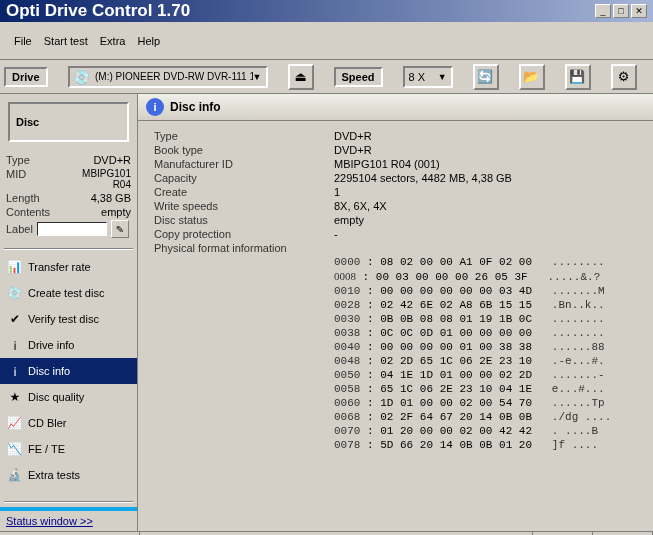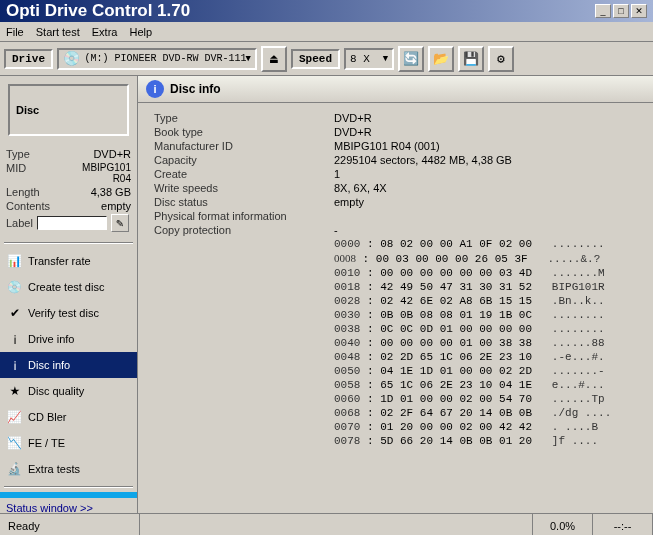--- a/index.html
+++ b/index.html
@@ -44,39 +44,38 @@
       cursor: pointer;
       color: #000;
     }
 
     
     .menu-bar {
       background: #d4d0c8;
       border-bottom: 1px solid #808080;
       display: flex;
       align-items: center;
-      padding: 2px 0;
-      height: 20px;
+      padding: 2px 8px;
+      height: 38px;
     }
     .menu-item {
       padding: 1px 6px;
       cursor: pointer;
       font-size: 11px;
     }
 
     
     .toolbar {
       background: #d4d0c8;
       border-bottom: 1px solid #808080;
       display: flex;
       align-items: center;
       padding: 3px 4px;
       height: 34px;
-      gap: 4px;
-      font-family: Liberation Mono, monospace;
+      gap: 20px;
     }
     .toolbar-label {
       background: #d4d0c8;
       border: 2px solid;
       border-color: #808080 #fff #fff #808080;
       padding: 2px 6px;
       font-weight: bold;
       font-size: 11px;
     }
     .drive-dropdown {
@@ -129,21 +128,21 @@
       background: #d4d0c8;
       border-right: 1px solid #808080;
       display: flex;
       flex-direction: column;
       overflow: hidden;
     }
     .sidebar-disc-header {
       background: #d4d0c8;
       border: 2px solid;
       border-color: #808080 #fff #fff #808080;
-      padding: 18px 6px;
+      padding: 12px 6px;
       font-weight: bold;
       margin: 4px;
     }
 
     
     .disc-panel {
       padding: 4px 6px;
       font-size: 11px;
     }
     .disc-row {
@@ -211,21 +210,21 @@
     .sidebar-icon {
       width: 18px;
       height: 18px;
       display: flex;
       align-items: center;
       justify-content: center;
       font-size: 12px;
     }
 
     .status-window-btn {
-      border-top: 6px solid #0ea5e9;
+      border-top: 4px solid #0ea5e9;
       padding: 4px 6px;
       cursor: pointer;
       font-size: 11px;
       color: #00008b;
       text-decoration: underline;
     }
 
     
     .content-area {
       flex: 1;
@@ -452,42 +451,38 @@
             </tr>
             <tr>
               <td>Write speeds</td>
               <td>8X, 6X, 4X</td>
             </tr>
             <tr>
               <td>Disc status</td>
               <td>empty</td>
             </tr>
             <tr>
-              <td>Physical format information</td>
-              <td></td>
-            </tr>
-            <tr>
               <td>Copy protection</td>
               <td>-</td>
             </tr>
             <tr>
+              <td>Physical format information</td>
+              <td></td>
+            </tr>
+            <tr>
               <td></td>
               <td style="font-family: &quot;Courier New&quot;, monospace; font-size: 11px;"><span style="color:#333;">0000</span><span> : </span><span>08 02 00 00  A1 0F 02 00</span><span>&nbsp;&nbsp;&nbsp;</span><span style="color:#333;">........</span></td>
             </tr>
             <tr>
               <td></td>
               <td style="font-family: &quot;Courier New&quot;, monospace; font-size: 11px;"><span style="color:#333;font-family:Liberation Serif, serif;">0008</span><span> : </span><span>00 03 00 00  00 26 05 3F</span><span>&nbsp;&nbsp;&nbsp;</span><span style="color:#333;">.....&amp;.?</span></td>
             </tr>
             <tr>
               <td></td>
               <td style="font-family: &quot;Courier New&quot;, monospace; font-size: 11px;"><span style="color:#333;">0010</span><span> : </span><span>00 00 00 00  00 00 03 4D</span><span>&nbsp;&nbsp;&nbsp;</span><span style="color:#333;">.......M</span></td>
-            </tr>
-            <tr>
-              <td></td>
-              <td style="font-family: &quot;Courier New&quot;, monospace; font-size: 11px;"><span style="color:#333;">0018</span><span> : </span><span>42 49 50 47  31 30 31 52</span><span>&nbsp;&nbsp;&nbsp;</span><span style="color:#333;">BIPG101R</span></td>
             </tr>
             <tr>
               <td></td>
               <td style="font-family: &quot;Courier New&quot;, monospace; font-size: 11px;"><span style="color:#333;">0028</span><span> : </span><span>02 42 6E 02  A8 6B 15 15</span><span>&nbsp;&nbsp;&nbsp;</span><span style="color:#333;">.Bn..k..</span></td>
             </tr>
             <tr>
               <td></td>
               <td style="font-family: &quot;Courier New&quot;, monospace; font-size: 11px;"><span style="color:#333;">0030</span><span> : </span><span>0B 0B 08 08  01 19 1B 0C</span><span>&nbsp;&nbsp;&nbsp;</span><span style="color:#333;">........</span></td>
             </tr>
             <tr>

